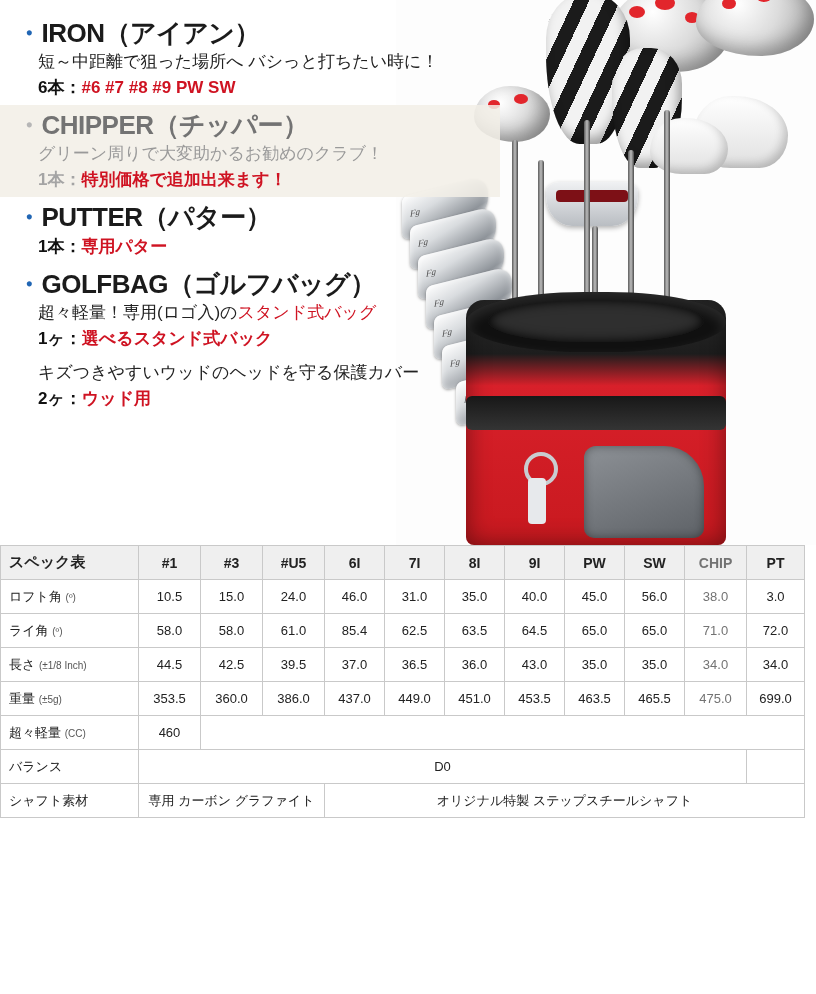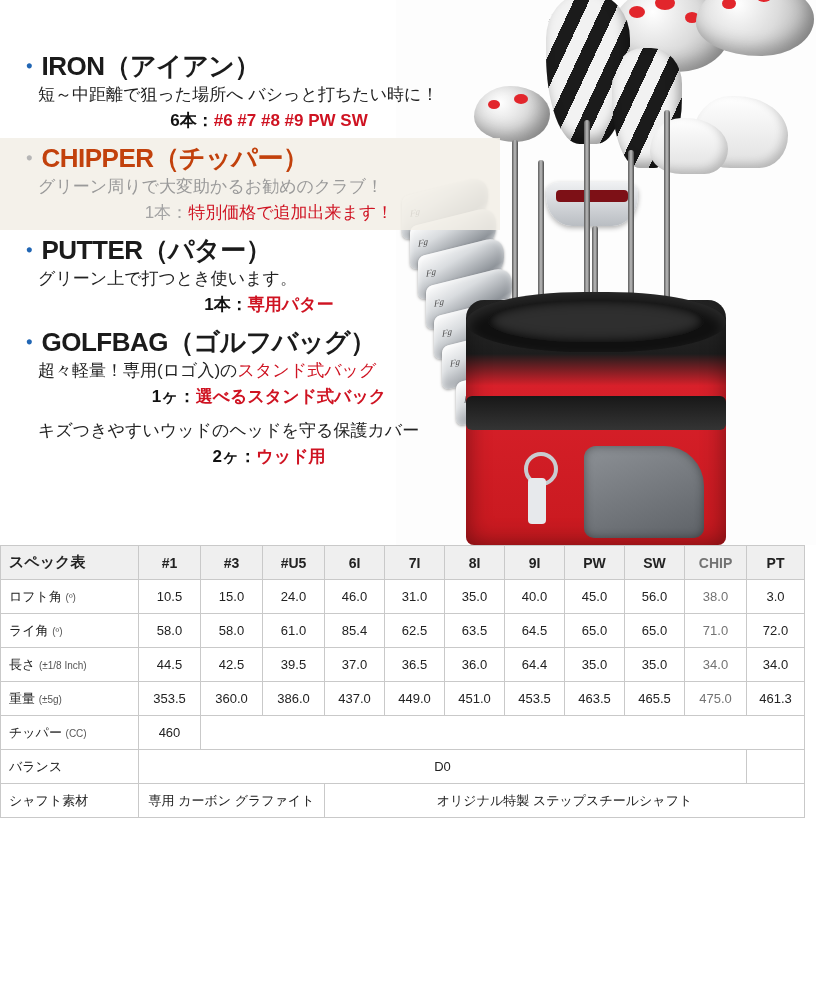--- a/index.html
+++ b/index.html
@@ -198,38 +198,37 @@
     line-height: 1.15;
     font-weight: bold;
     color: #1b1b1b;
     letter-spacing: -0.5px;
   }
   .row h3::before {
     content: "・";
     color: #2166b4;
     font-size: 26px;
   }
-  .row.gray h3 { color: #c2410c; }
+  .row.gray h3 { color: #737373; }
   .row.gray h3::before { color: #b6b6b6; }
   .row p.desc {
     margin: 0 0 3px 22px;
     font-size: 17px;
     color: #222;
     line-height: 1.3;
   }
   .row.gray p.desc { color: #9a9a9a; }
   .row p.count {
     margin: 0 0 0 22px;
     font-size: 17px;
     font-weight: bold;
     color: #111;
-    text-align: center;
   }
   .row p.count .hl { color: #cf1322; }
-  .row.gray p.count { color: #a4a4a4; font-weight: normal; }
+  .row.gray p.count { color: #a4a4a4; font-weight: bold; }
   .row.gray p.count .hl { color: #cf1322; }
   .desc .accent { color: #cf1322; }
 
   
   .table-wrap {
     position: absolute;
     left: 0;
     top: 545px;
     width: 816px;
   }
@@ -332,35 +331,34 @@
       <div class="bag-top"></div>
       <div class="bag-mouth"></div>
       <div class="bag-band"></div>
       <div class="bag-pocket"></div>
       <div class="bag-ring"></div>
       <div class="bag-tag"></div>
     </div>
 
     <div class="rows">
 
-      <div class="row" style="padding-top:4px;margin-top:48px;">
+      <div class="row" style="padding-top:19px;">
         <h3>IRON（アイアン）</h3>
         <p class="desc">短～中距離で狙った場所へ バシっと打ちたい時に！</p>
         <p class="count"><span>6本：</span><span class="hl">#6 #7 #8 #9 PW SW</span></p>
       </div>
 
       <div class="row dim gray">
         <h3>CHIPPER（チッパー）</h3>
         <p class="desc">グリーン周りで大変助かるお勧めのクラブ！</p>
         <p class="count"><span>1本：</span><span class="hl">特別価格で追加出来ます！</span></p>
       </div>
 
       <div class="row">
         <h3>PUTTER（パター）</h3>
-        <p class="desc">グリーン上で打つとき使います。</p>
         <p class="count"><span>1本：</span><span class="hl">専用パター</span></p>
       </div>
 
       <div class="row">
         <h3>GOLFBAG（ゴルフバッグ）</h3>
         <p class="desc"><span>超々軽量！専用(ロゴ入)の</span><span class="accent">スタンド式バッグ</span></p>
         <p class="count"><span>1ヶ：</span><span class="hl">選べるスタンド式バック</span></p>
       </div>
 
       <div class="row">
@@ -433,42 +431,42 @@
           <td>72.0</td>
         </tr>
         <tr>
           <td class="rowlabel"><span>長さ</span> <span class="unit">(±1/8 Inch)</span></td>
           <td>44.5</td>
           <td>42.5</td>
           <td>39.5</td>
           <td>37.0</td>
           <td>36.5</td>
           <td>36.0</td>
-          <td>64.4</td>
+          <td>43.0</td>
           <td>35.0</td>
           <td>35.0</td>
           <td class="dimcol">34.0</td>
           <td>34.0</td>
         </tr>
         <tr>
           <td class="rowlabel"><span>重量</span> <span class="unit">(±5g)</span></td>
           <td>353.5</td>
           <td>360.0</td>
           <td>386.0</td>
           <td>437.0</td>
           <td>449.0</td>
           <td>451.0</td>
           <td>453.5</td>
           <td>463.5</td>
           <td>465.5</td>
           <td class="dimcol">475.0</td>
-          <td>461.3</td>
-        </tr>
-        <tr>
-          <td class="rowlabel"><span>チッパー</span> <span class="unit">(CC)</span></td>
+          <td>699.0</td>
+        </tr>
+        <tr>
+          <td class="rowlabel"><span>超々軽量</span> <span class="unit">(CC)</span></td>
           <td>460</td>
           <td class="nb" colspan="10"></td>
         </tr>
         <tr>
           <td class="rowlabel">バランス</td>
           <td colspan="10">D0</td>
           <td class="nb"></td>
         </tr>
         <tr>
           <td class="rowlabel">シャフト素材</td>

